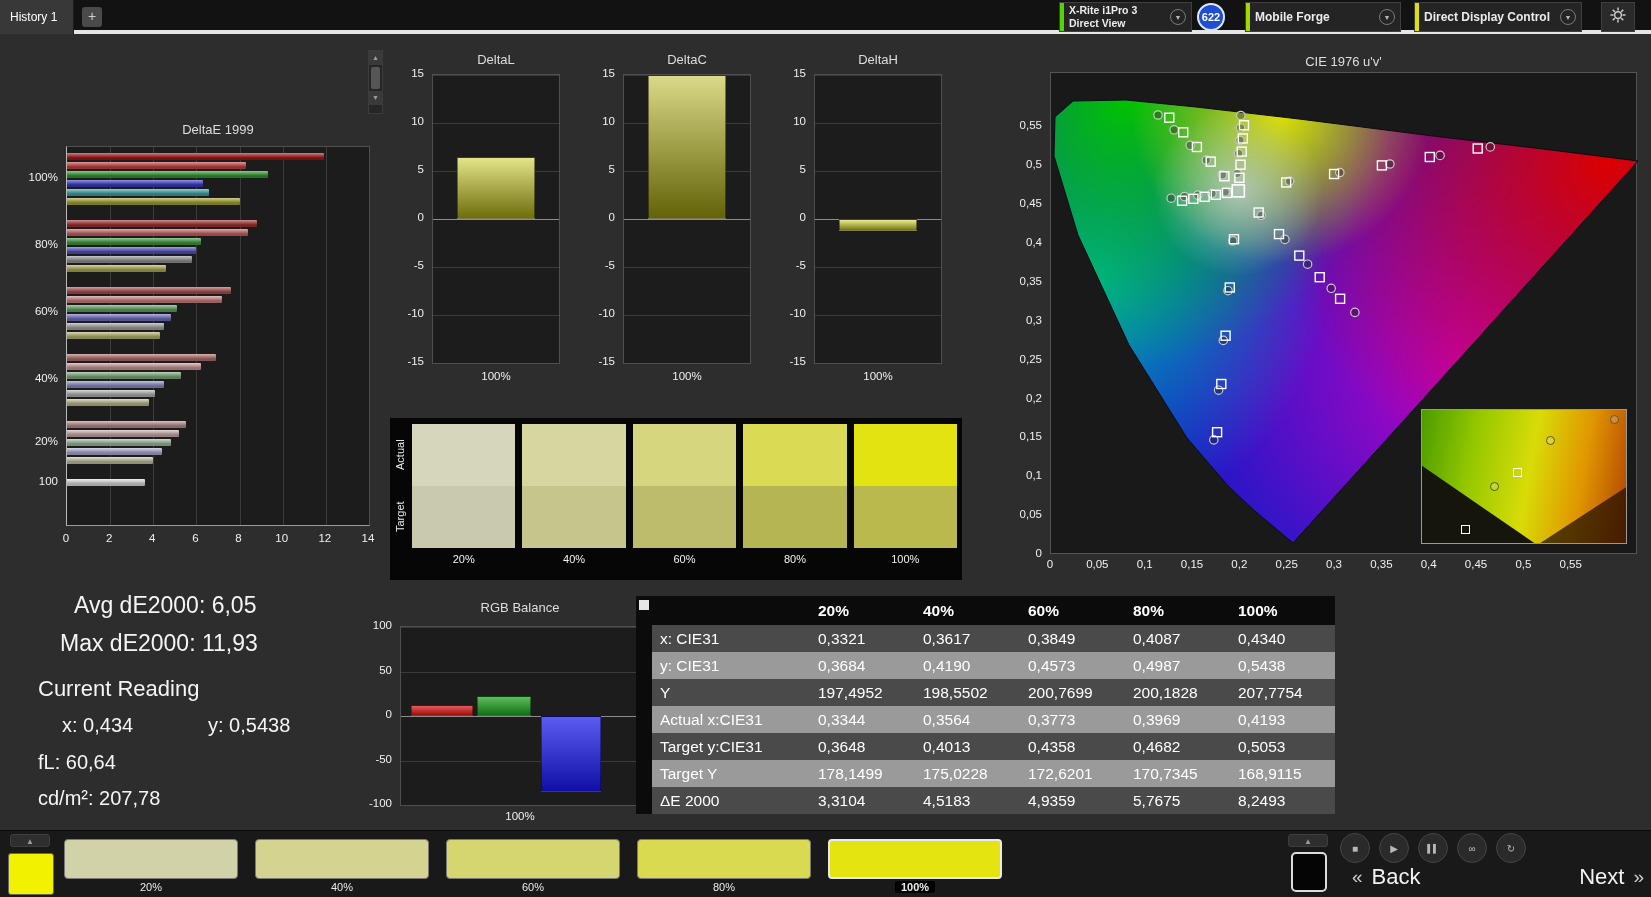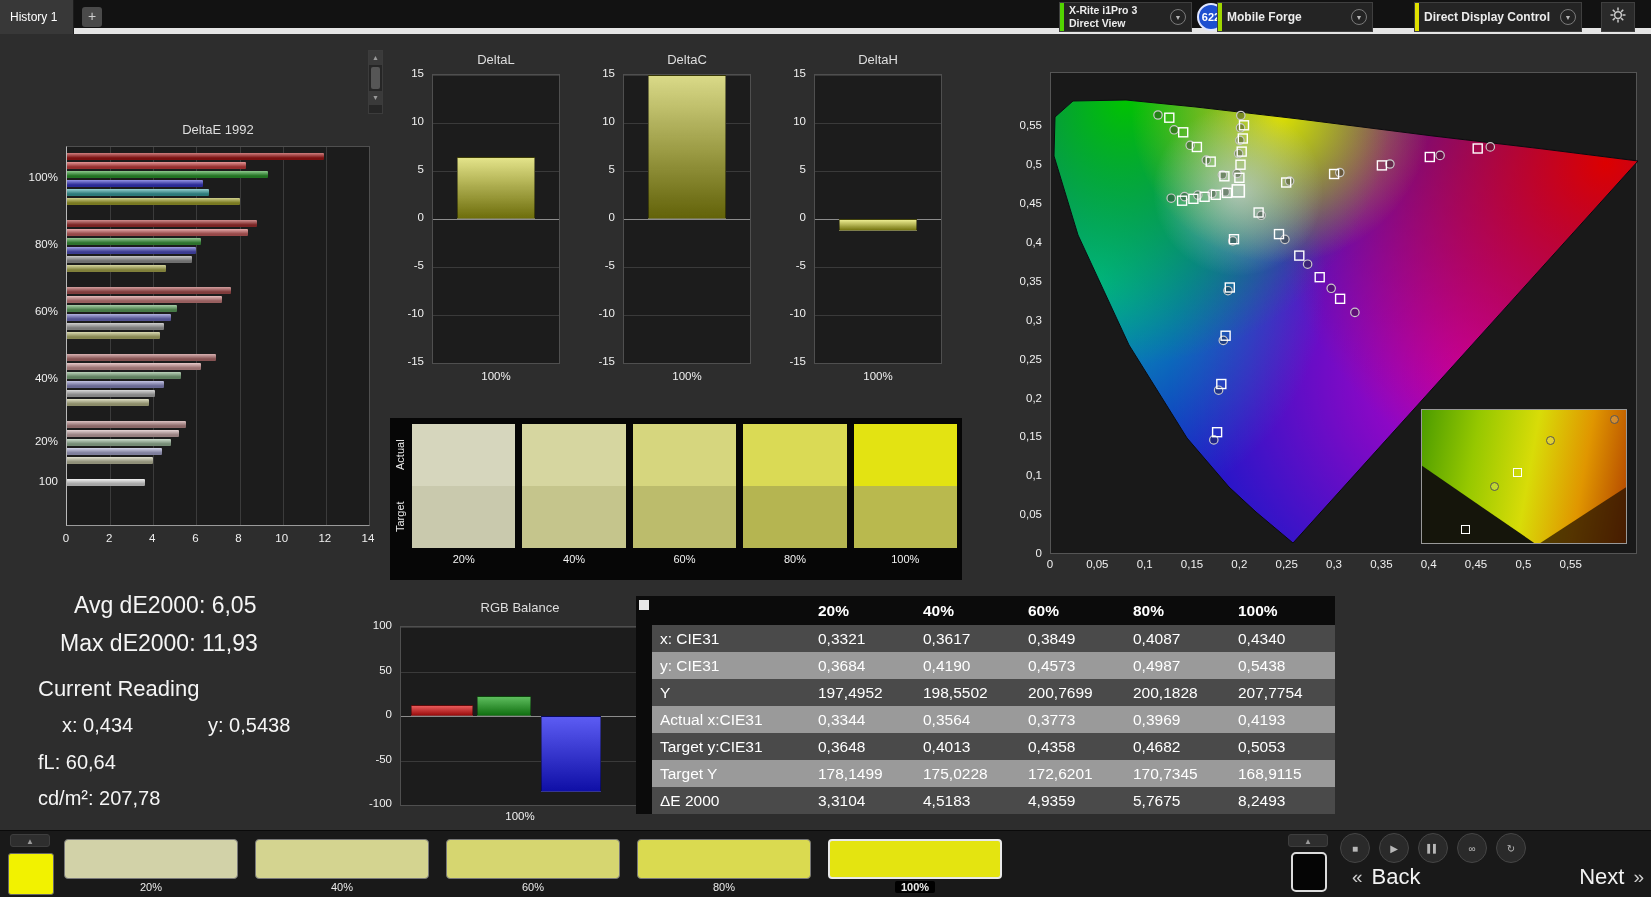--- a/index.html
+++ b/index.html
@@ -1,31 +1,31 @@
 <!DOCTYPE html>
 <html><head>
 <meta charset="utf-8">
 <style>
   * { margin:0; padding:0; box-sizing:border-box; }
   html,body { background:#000; }
   body { font-family:"Liberation Sans","DejaVu Sans",sans-serif; }
   #app { position:relative; width:1651px; height:897px; background:#2d2d2d; overflow:hidden; color:#e6e6e6; }
 
   
-  .topbar { position:absolute; left:0; top:0; width:1651px; height:34px; background:#121212; border-bottom:6px solid #e5e5e5; }
+  .topbar { position:absolute; left:0; top:0; width:1651px; height:34px; background:#121212; border-bottom:4px solid #e5e5e5; }
   .tab { position:absolute; left:0; top:0; height:34px; width:74px; background:#383838; color:#fff; font-size:12px; line-height:34px; padding-left:10px; border-right:1px solid #1c1c1c; cursor:default; }
   .addtab { position:absolute; left:82px; top:7px; width:20px; height:20px; background:#4a4a4a; border-radius:3px; color:#cfcfcf; font-size:14px; text-align:center; line-height:19px; }
   .dd { position:absolute; top:2px; height:30px; background:#242424; border:1px solid #3f3f3f; display:flex; align-items:center; padding-left:9px; }
   .dd .stripe { position:absolute; left:0; top:0; bottom:0; width:4px; }
   .dd-text { color:#ececec; font-size:12px; font-weight:bold; white-space:nowrap; }
   .dd-text.two { font-size:10.5px; line-height:1.2; }
   .dd-text.two span { display:block; }
   .chev { width:16px; height:16px; border:1px solid #7a7a7a; border-radius:50%; color:#b8b8b8; font-size:7px; display:flex; align-items:center; justify-content:center; margin-left:auto; margin-right:5px; }
   .dd-meter { left:1059px; width:133px; }
-  .dd-source { left:1217px; width:156px; }
+  .dd-source { left:1245px; width:156px; }
   .dd-display { left:1414px; width:168px; }
   .badge { position:absolute; left:1197px; top:3px; width:28px; height:28px; border-radius:50%; background:#1d4fd0; border:2px solid #dfe6ff; color:#fff; font-size:11px; font-weight:bold; display:flex; align-items:center; justify-content:center; }
   .gearbtn { position:absolute; left:1601px; top:2px; width:34px; height:30px; background:#2a2a2a; border:1px solid #3f3f3f; display:flex; align-items:center; justify-content:center; }
 
   
   .page-title { position:absolute; left:46px; top:54px; font-size:34px; color:#ededed; letter-spacing:0.5px; }
   .stat { position:absolute; color:#f5f5f5; white-space:nowrap; }
   .stat-avg { left:74px; top:592px; font-size:23px; }
   .stat-max { left:60px; top:630px; font-size:23px; }
   .stat-current { left:38px; top:676px; font-size:22px; }
@@ -167,21 +167,21 @@
   </div>
 
 
   <div class="mini-scroll">
     <div class="ms-btn">▲</div>
     <div class="ms-thumb"></div>
     <div class="ms-btn">▼</div>
   </div>
 
   <div class="panel-deltae">
-    <div class="ptitle">DeltaE 1992</div>
+    <div class="ptitle">DeltaE 1999</div>
     <div class="de-ylabels">
         <div class="ytick" style="top: 25px;">100%</div>
         <div class="ytick" style="top: 92px;">80%</div>
         <div class="ytick" style="top: 159px;">60%</div>
         <div class="ytick" style="top: 226px;">40%</div>
         <div class="ytick" style="top: 288.5px;">20%</div>
         <div class="ytick" style="top: 328.5px;">100</div>
       </div>
     <div class="de-plot">
         <div class="vgrid" style="left: 43.1429px;"></div>
@@ -417,20 +417,21 @@
         <div class="td dark">ΔE 2000</div>
         <div class="td dark">3,3104</div>
         <div class="td dark">4,5183</div>
         <div class="td dark">4,9359</div>
         <div class="td dark">5,7675</div>
         <div class="td dark">8,2493</div>
       </div>
   </div>
 
   <div class="panel-cie">
+    <div class="ptitle">CIE 1976 u'v'</div>
     <div class="cie-ylabels">
         <div class="ytick" style="top: 475px;">0</div>
         <div class="ytick" style="top: 436.129px;">0,05</div>
         <div class="ytick" style="top: 397.258px;">0,1</div>
         <div class="ytick" style="top: 358.387px;">0,15</div>
         <div class="ytick" style="top: 319.516px;">0,2</div>
         <div class="ytick" style="top: 280.645px;">0,25</div>
         <div class="ytick" style="top: 241.774px;">0,3</div>
         <div class="ytick" style="top: 202.903px;">0,35</div>
         <div class="ytick" style="top: 164.032px;">0,4</div>

